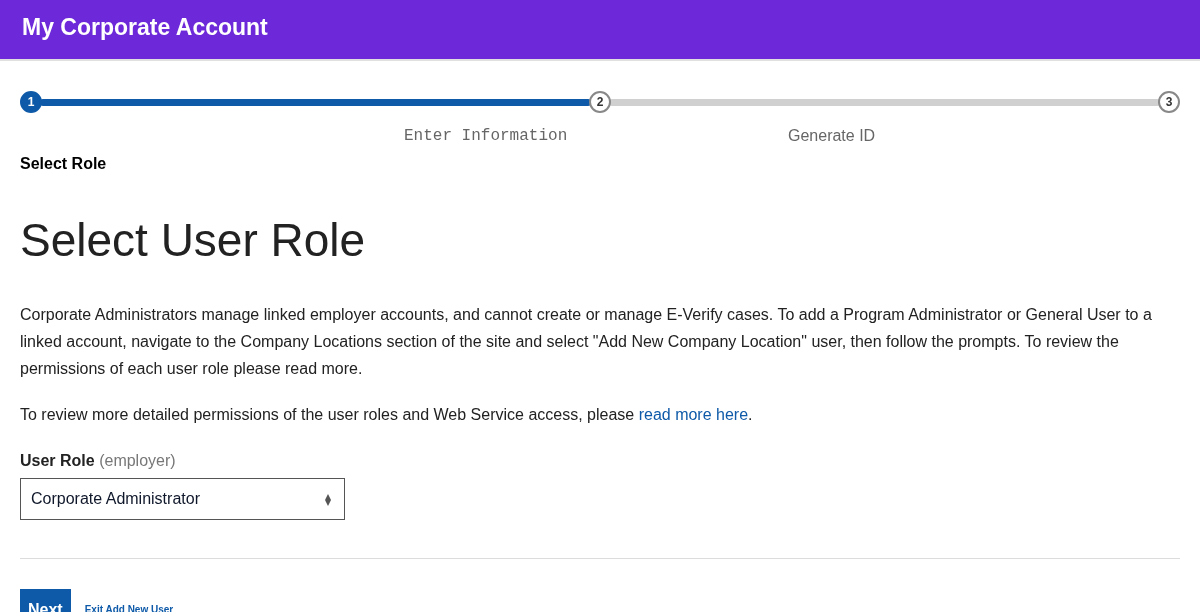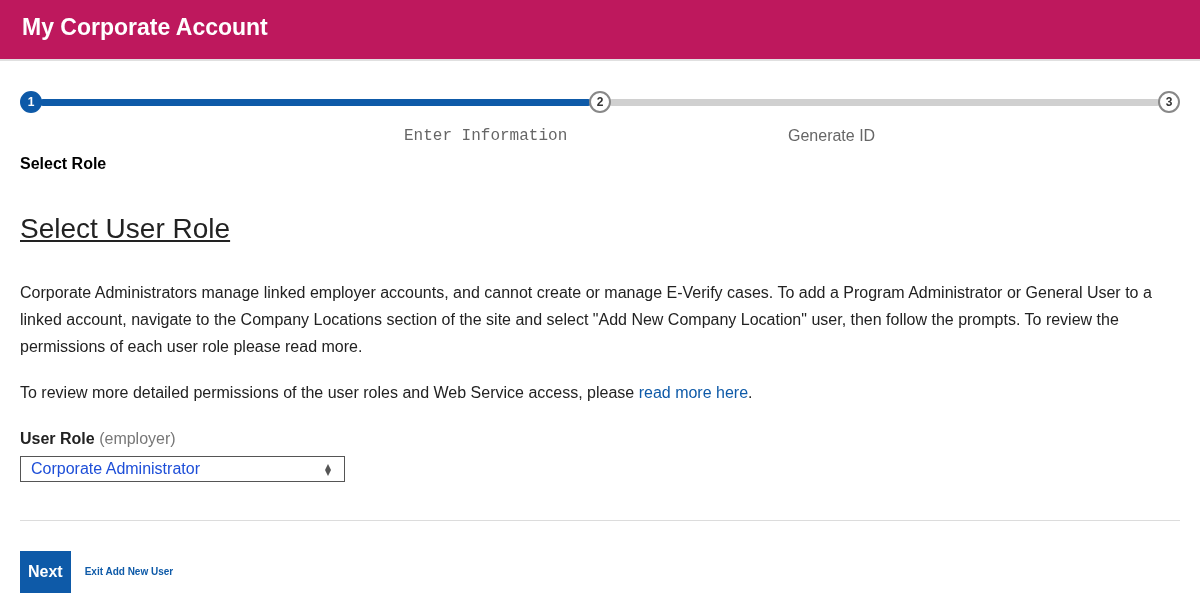--- a/index.html
+++ b/index.html
@@ -1,18 +1,18 @@
 <!DOCTYPE html>
 <html><head>
   <meta charset="utf-8">
   <style>
     * { box-sizing: border-box; margin: 0; padding: 0; }
     body { font-family: Arial, Helvetica, sans-serif; background: #fff; color: #1a1a1a; }
     .header-bar {
-      background: #be185d;
+      background: #6d28d9;
       color: #fff;
       padding: 14px 14px 18px 22px;
       font-size: 23px;
       font-weight: 600;
     }
     .thin-line {
       height: 2px;
       background: #e0e0e0;
     }
     .content {
@@ -65,26 +65,25 @@
     }
     .stepper-labels > div.active-label {
       color: #000;
       font-weight: 700;
       margin-top: 28px;
     }
     .lbl-1 { width: 384px; }
     .lbl-2 { width: 384px; font-family: Liberation Mono, monospace; }
     .lbl-3 { }
     .page-title {
-      font-size: 28px;
+      font-size: 46px;
       font-weight: 400;
       margin-top: 40px;
       margin-bottom: 34px;
       color: #222;
-      text-decoration: underline;
     }
     .body-text {
       font-size: 16px;
       line-height: 1.7;
       color: #222;
       margin-bottom: 18px;
     }
     .link {
       color: #0e5aa8;
       cursor: pointer;
@@ -99,26 +98,26 @@
     .field-label .req {
       font-weight: 400;
       color: #777;
     }
     .select-wrap {
       position: relative;
       width: 325px;
     }
     .select-box {
       width: 100%;
-      height: 26px;
+      height: 42px;
       border: 1px solid #555;
       background: #fff;
       font-size: 16px;
       padding: 0 36px 0 10px;
-      color: #1d4ed8;
+      color: #0f172a;
       cursor: pointer;
       display: flex;
       align-items: center;
     }
     .select-caret {
       position: absolute;
       right: 14px;
       top: 50%;
       transform: translateY(-50%);
       pointer-events: none;

